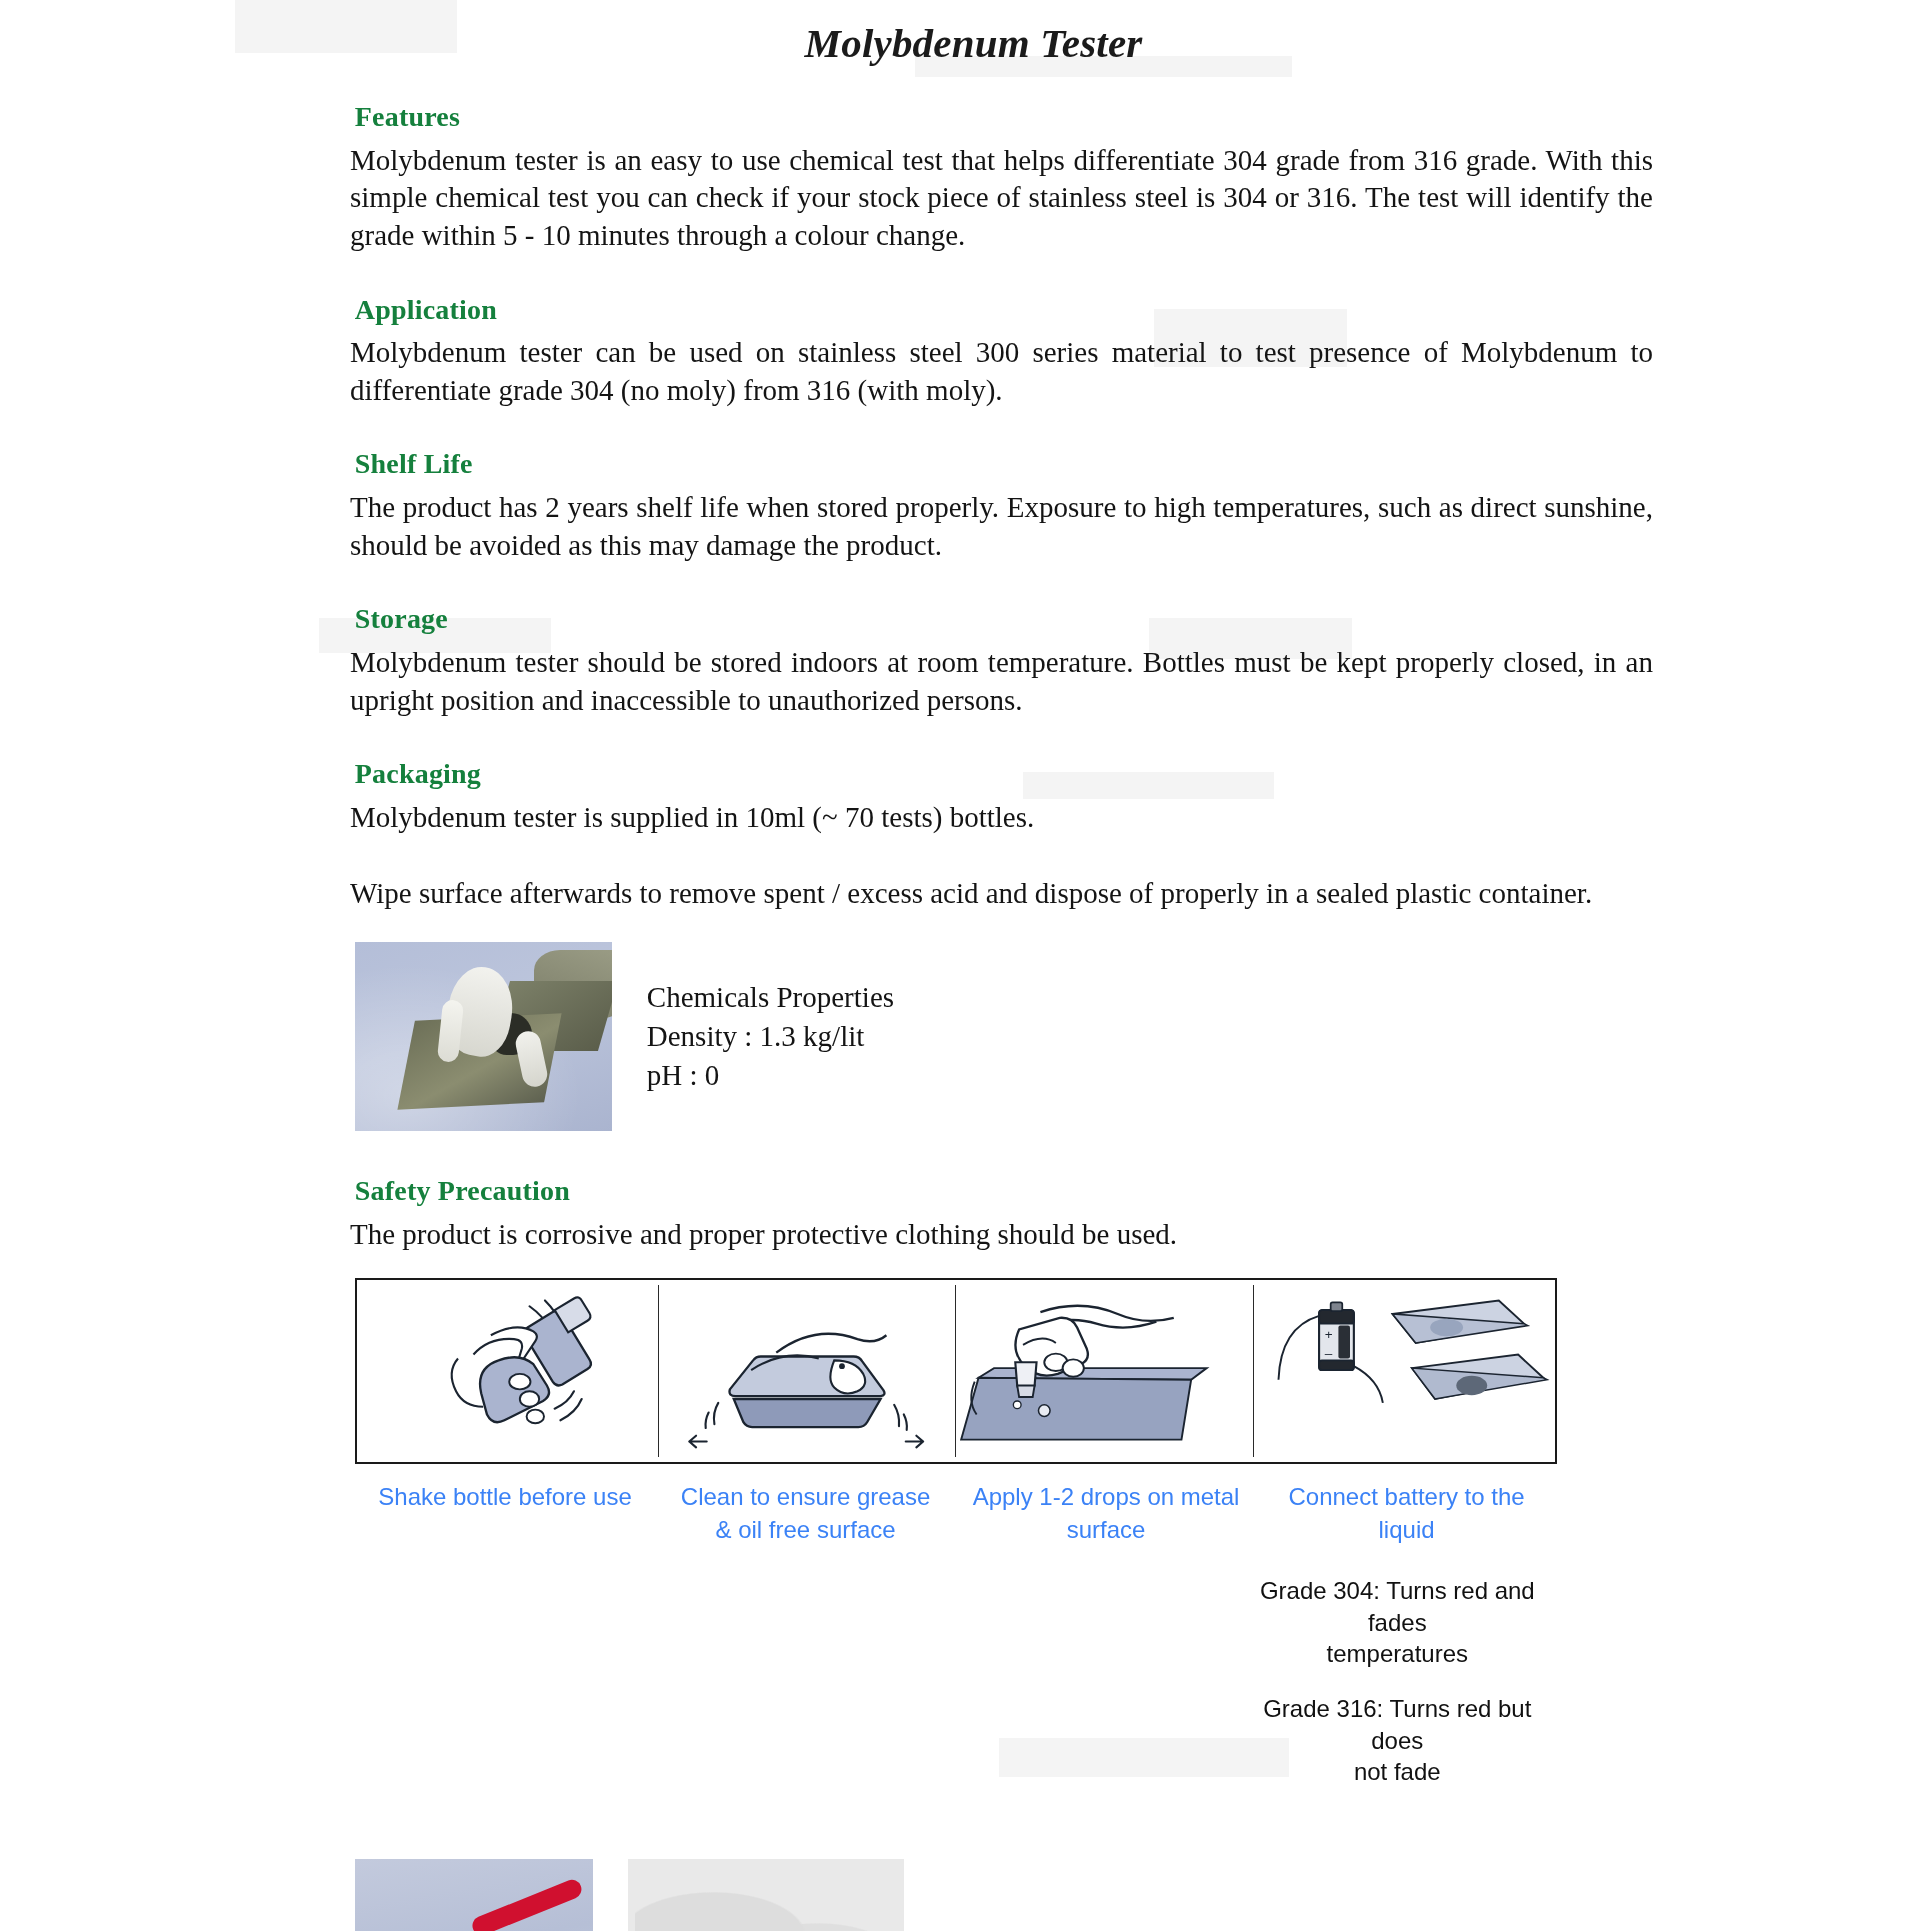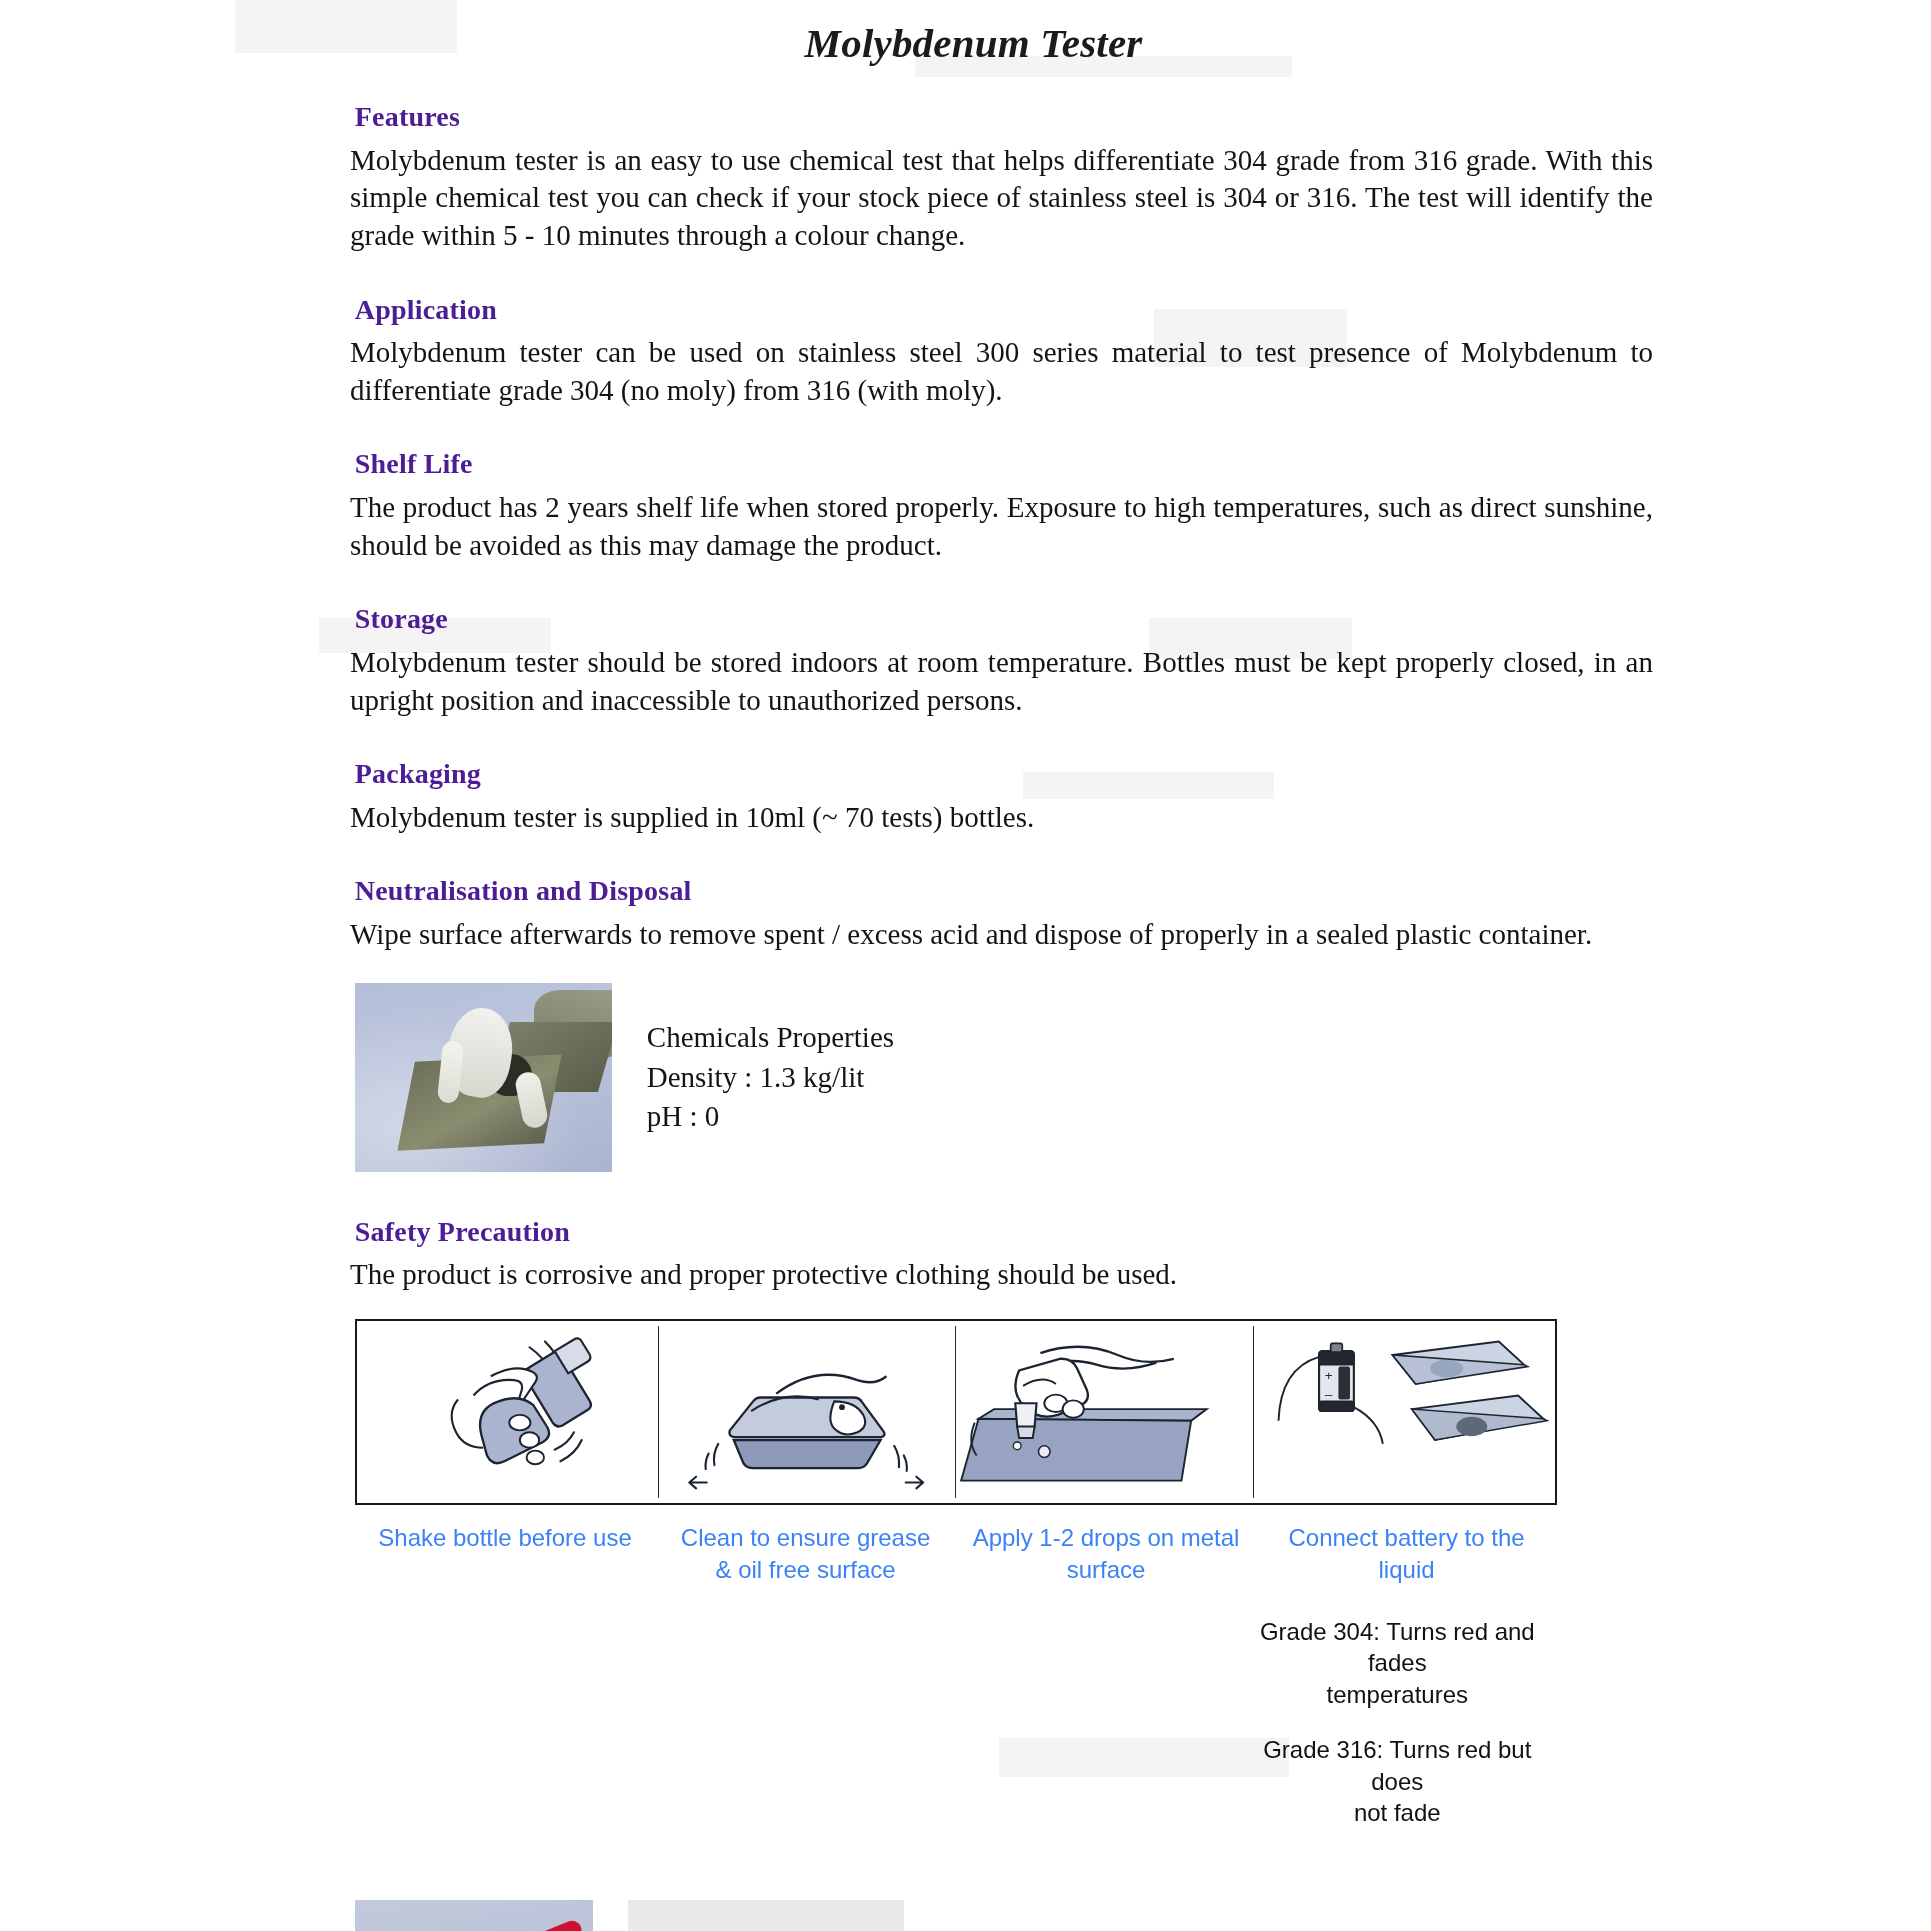--- a/index.html
+++ b/index.html
@@ -29,21 +29,21 @@
     color:#1b1b1b;
   }
 
   .content { position:absolute; left:350px; top:101px; width:1303px; }
 
   .sec { margin-bottom:5.8px; }
   .sec-h {
     font-family:"Liberation Serif", serif;
     font-weight:bold;
     font-size:28px;
-    color:#4c1d95;
+    color:#15803d;
     margin:0 0 8.7px 4.8px;
     letter-spacing:0.2px;
   }
   .sec-p {
     font-family:"Liberation Serif", serif;
     font-size:29px;
     line-height:1.30;
     color:#141414;
     margin:0;
     text-align:justify;
@@ -242,21 +242,20 @@
     </div>
     <div class="gap-m"></div>
 
     <div class="sec">
       <div class="sec-h">Packaging</div>
       <p class="sec-p nojust">Molybdenum tester is supplied in 10ml (~ 70 tests) bottles.</p>
     </div>
     <div class="gap-m"></div>
 
     <div class="sec">
-      <div class="sec-h">Neutralisation and Disposal</div>
       <p class="sec-p">Wipe surface afterwards to remove spent / excess acid and dispose of properly in a sealed plastic container.</p>
     </div>
 
     <div class="chem-row">
       <div class="photo-wipe">
         <div class="bgsheen"></div>
         <div class="arm"></div>
         <div class="plate2"></div>
         <div class="plate"></div>
         <div class="dark"></div>

